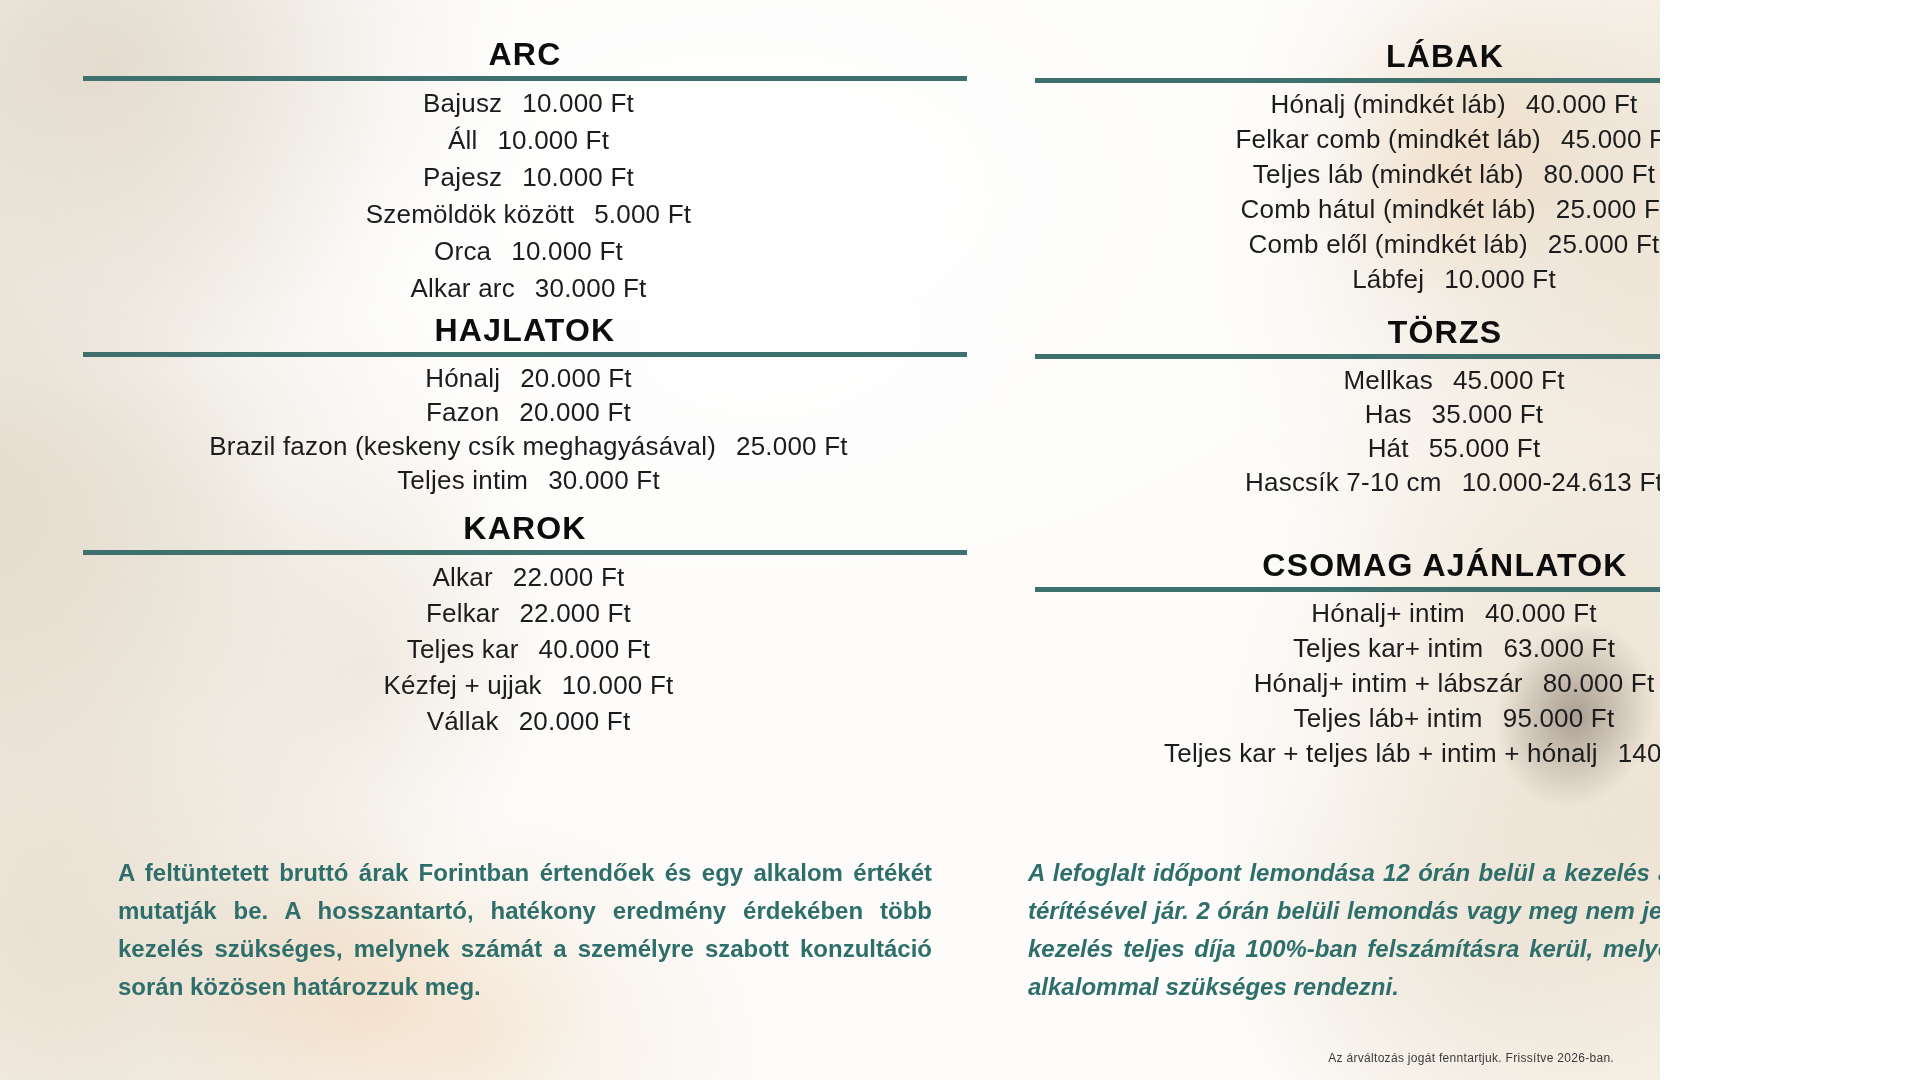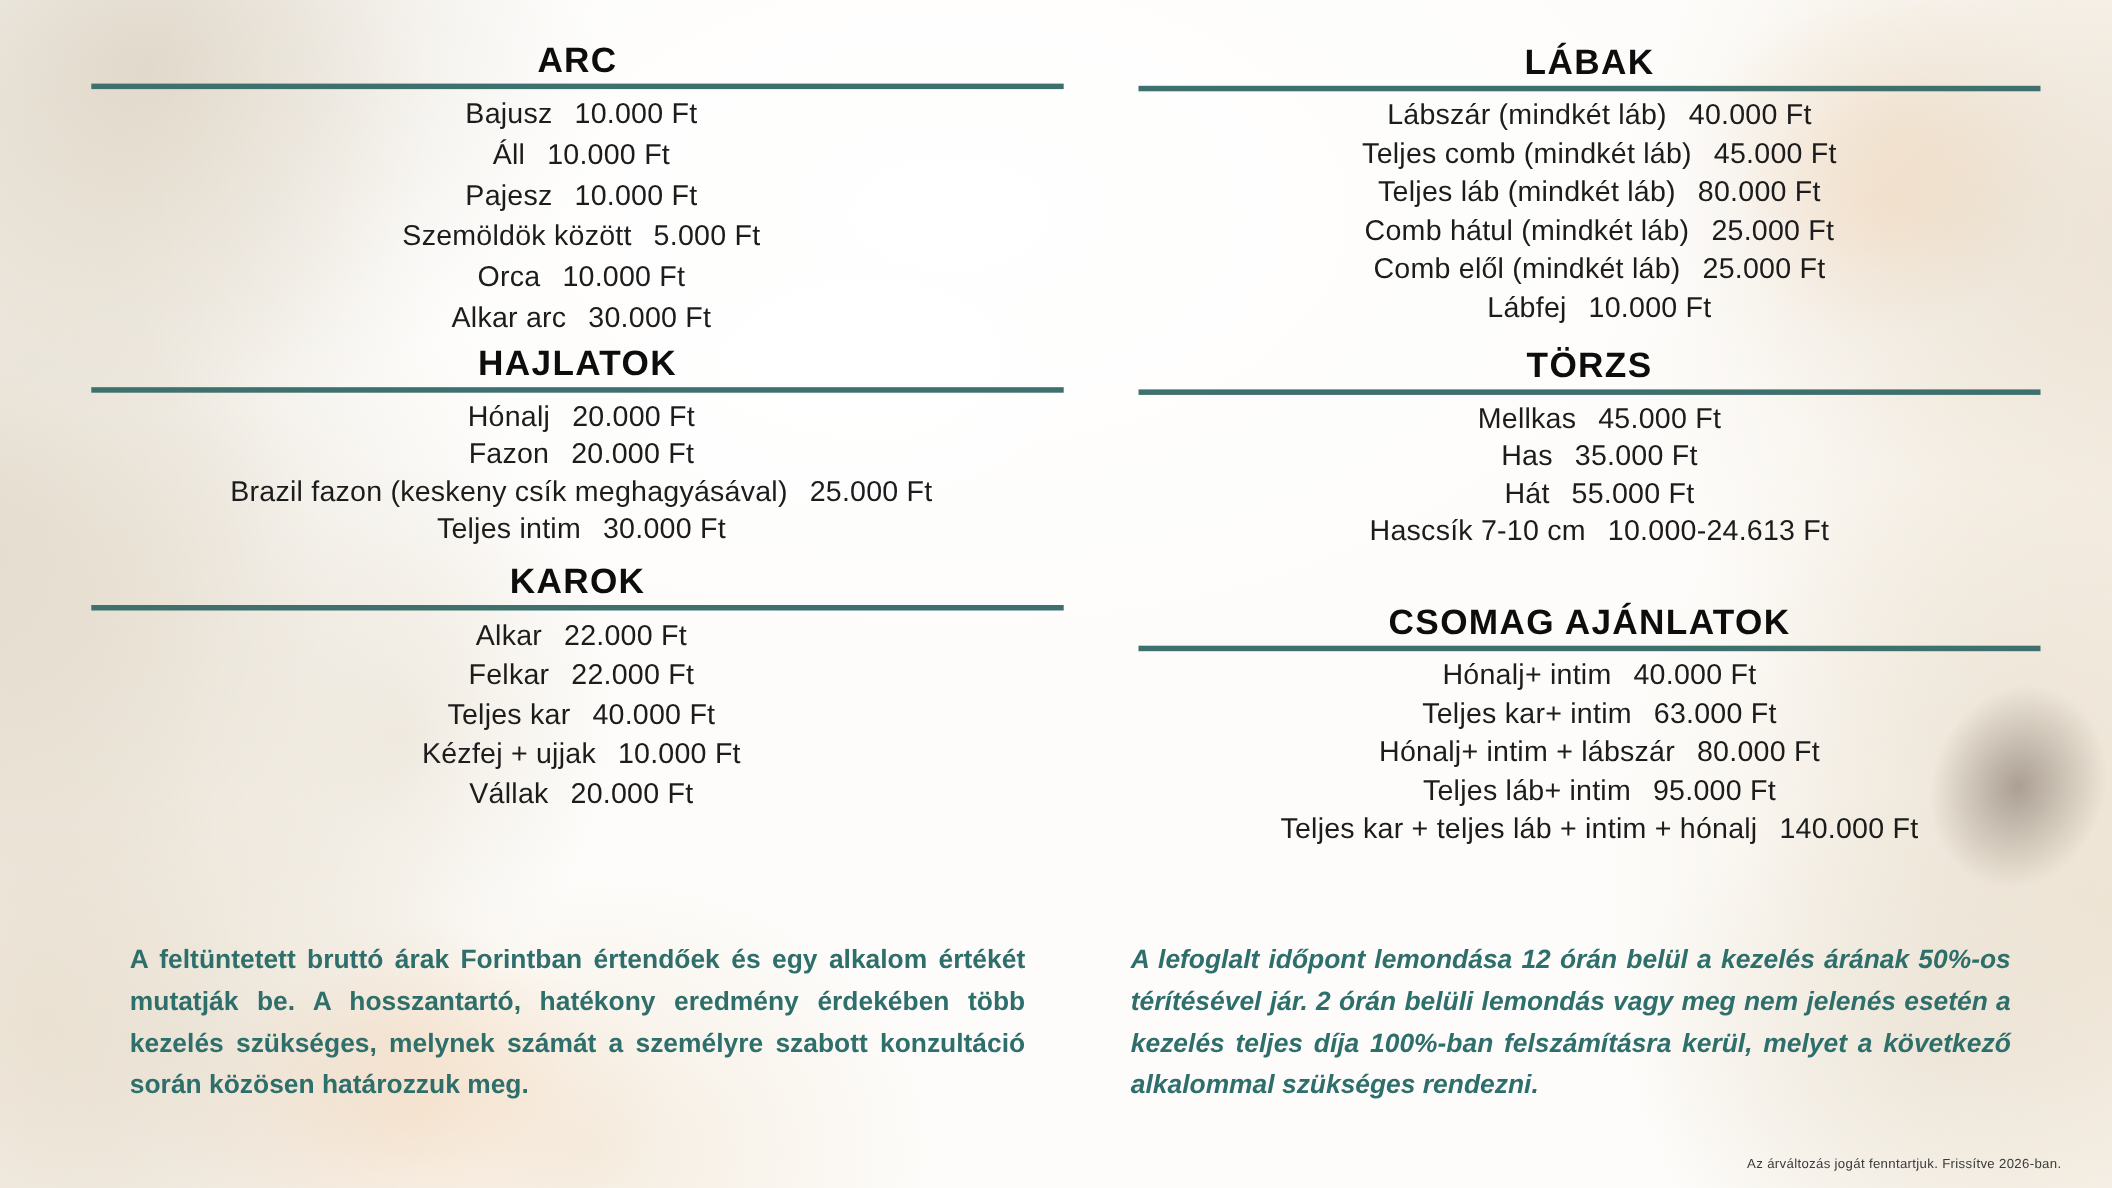--- a/index.html
+++ b/index.html
@@ -1,17 +1,17 @@
 <!DOCTYPE html>
 <html lang="hu"><head>
 <meta charset="utf-8">
 <style>
   html,body{margin:0;padding:0;background:#ffffff;}
   .canvas{
-    position:relative; width:1920px; height:1080px; overflow:hidden;
+    position:relative; width:1660px; height:1080px; overflow:hidden;
     font-family:"Liberation Sans","DejaVu Sans",sans-serif;
     color:#1c1c1c; background:#fde047;
   }
   
   .bg{
     position:absolute; inset:0; z-index:0;
     background:
       radial-gradient(1100px 650px at 45% 18%, rgba(255,255,255,0.95), rgba(255,255,255,0) 70%),
       radial-gradient(900px 700px at -4% 45%, rgba(222,213,197,0.85), rgba(222,213,197,0) 62%),
       radial-gradient(700px 520px at 7% 6%, rgba(213,203,186,0.75), rgba(213,203,186,0) 60%),
@@ -177,25 +177,25 @@
       </section>
     </div>
 
     <div class="col col-right">
 
       <section class="section s-labak">
         <h2 class="sec-title">LÁBAK</h2>
         <div class="rule"></div>
         <div class="plist lh35">
           <div class="row">
-            <span class="lbl">Lábszár (mindkét láb)</span>
+            <span class="lbl">Hónalj (mindkét láb)</span>
             <span class="prc">40.000 Ft</span>
           </div>
           <div class="row">
-            <span class="lbl">Teljes comb (mindkét láb)</span>
+            <span class="lbl">Felkar comb (mindkét láb)</span>
             <span class="prc">45.000 Ft</span>
           </div>
           <div class="row">
             <span class="lbl">Teljes láb (mindkét láb)</span>
             <span class="prc">80.000 Ft</span>
           </div>
           <div class="row">
             <span class="lbl">Comb hátul (mindkét láb)</span>
             <span class="prc">25.000 Ft</span>
           </div>

